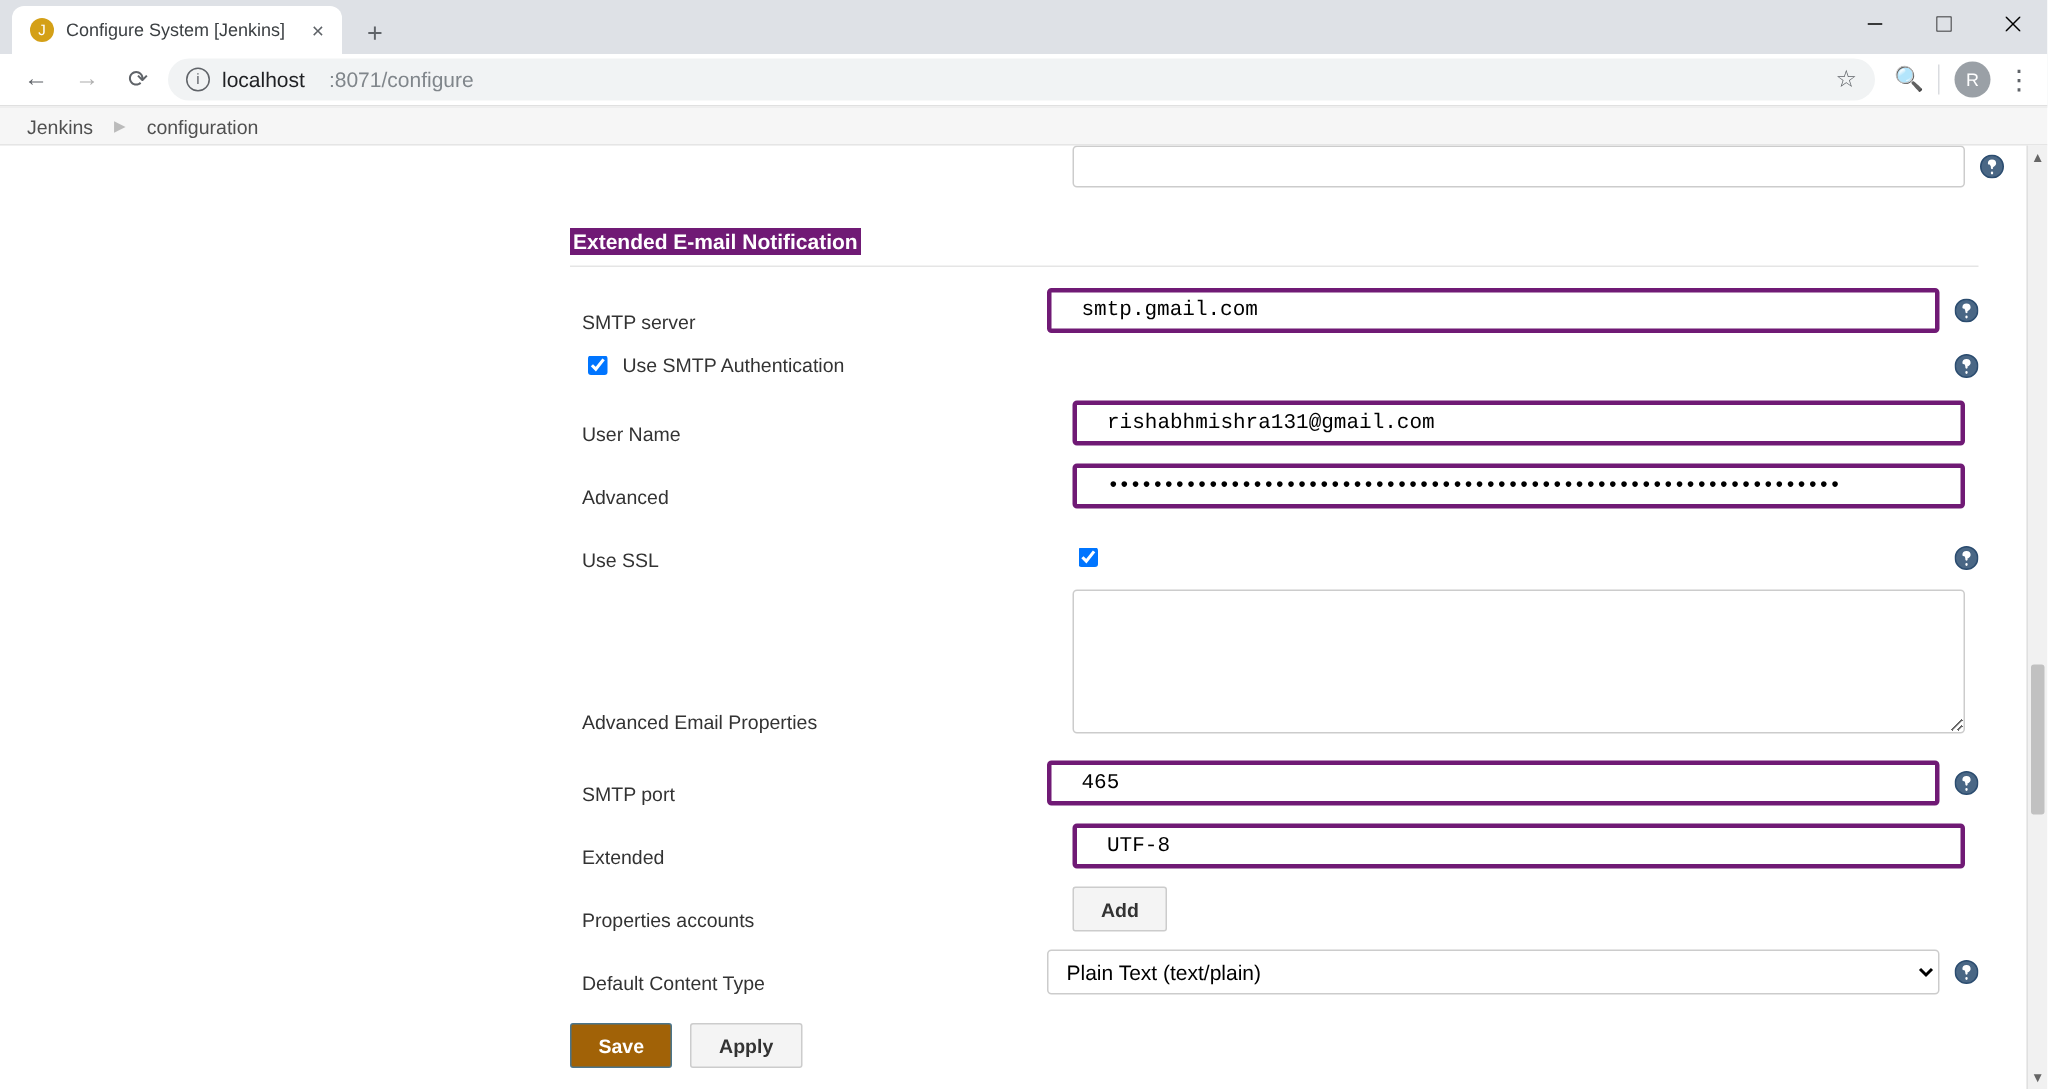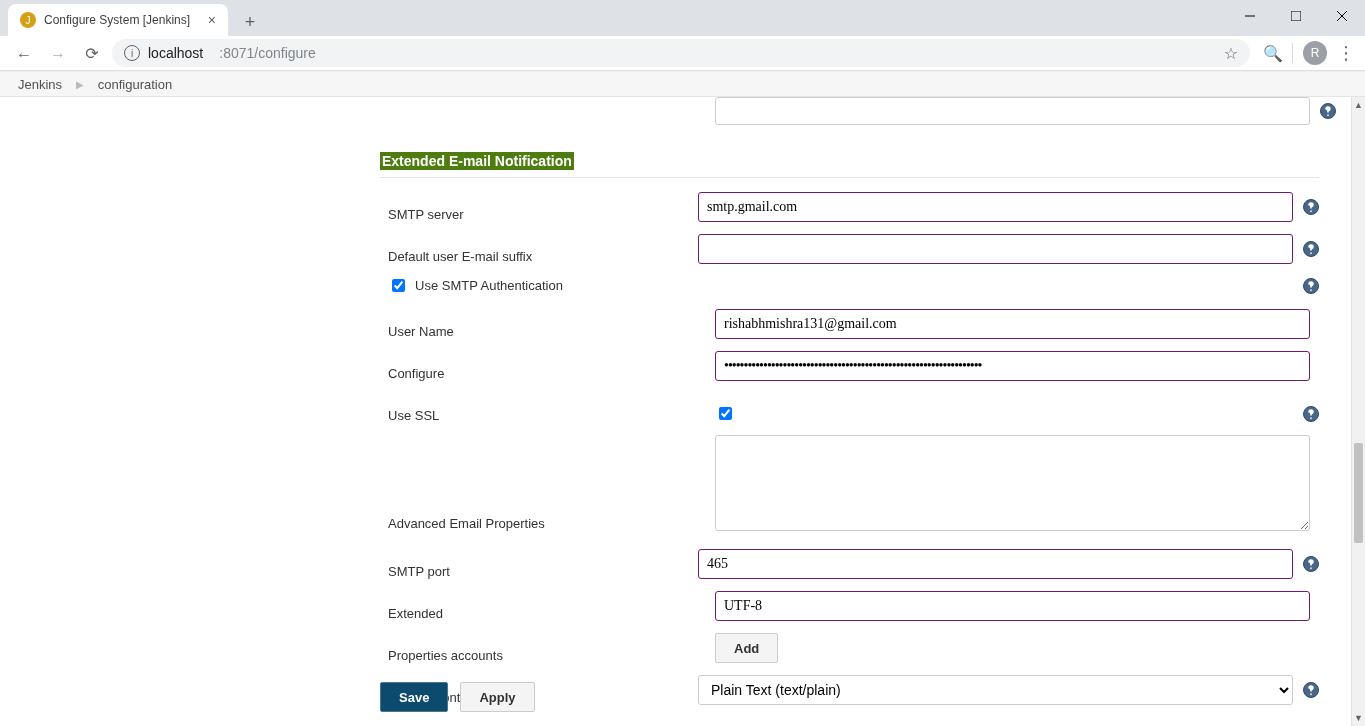--- a/index.html
+++ b/index.html
@@ -41,36 +41,36 @@
   .content-wrap { position:absolute; top:26px; bottom:0; left:0; right:14px; overflow-y:hidden; }
   .section { margin-left:380px; margin-right:32px; }
   .partial-row { display:flex; align-items:center; }
   .partial-row .cell-input { margin-left:335px; flex:1;}
   .partial-input { width:595px; height:28px; border:1px solid #ccc; border-radius:3px; }
   .help-icon { width:16px;height:16px;flex-shrink:0; margin-left:10px; display:inline-flex;align-items:center;justify-content:center; cursor:pointer;}
   .help-icon svg circle { fill:#4A6785; stroke:#2b4c6f;}
   .help-icon-white svg path { fill:#fff;}
 
   .section-title { font-weight:bold; font-size:14px; margin:28px 0 8px 0; }
-  .section-title span.hl { background:#4d7c0f; color:#fff; padding:1px 2px; }
+  .section-title span.hl { background:#701a75; color:#fff; padding:1px 2px; }
   .section-divider { border:none; border-top:1px solid #e5e5e5; margin:0 0 14px 0;}
 
   .form-row { display:flex; align-items:flex-end; margin-bottom:12px; min-height:30px;}
   .form-row .label { width:335px; padding-top:6px; font-size:13px; color:#333; padding-left:8px;}
   .form-row .control { flex:1; display:flex; align-items:center;}
-  .form-row input[type=text], .form-row input[type=password] { width:595px; height:30px; border:1px solid #701a75; border-radius:3px; padding:0 8px; font-size:14px; font-family:Liberation Serif, serif;}
+  .form-row input[type=text], .form-row input[type=password] { width:595px; height:30px; border:3px solid #701a75; border-radius:3px; padding:0 20px; font-size:14px; font-family:Liberation Mono, monospace;}
   .form-row textarea { width:595px; height:96px; border:1px solid #ccc; border-radius:3px; padding:6px 8px; font-size:14px; font-family:inherit; resize:both;}
   .form-row select { width:595px; height:30px; border:1px solid #ccc; border-radius:3px; padding:0 8px; font-size:14px; background:#fff;}
 
   .checkbox-row { display:flex; align-items:center; margin-bottom:14px; padding-left:8px;}
   .checkbox-row input { margin-right:10px; }
   .checkbox-row .spacer { flex:1; }
 
   .btn { display:inline-flex; align-items:center; justify-content:center; height:30px; padding:0 18px; font-size:13px; border:1px solid #ccc; background:#f4f4f4; color:#333; cursor:pointer; border-radius:2px; font-weight:bold;}
-  .btn-primary { background:#0c4a6e; color:#fff; border-color:#4B758B; font-weight:bold;}
+  .btn-primary { background:#a16207; color:#fff; border-color:#4B758B; font-weight:bold;}
 
   .bottom-bar { position:fixed; left:380px; bottom:14px; display:flex; gap:12px;}
   .bottom-bar .btn { min-width:66px;}
 
   
   .scrollbar-v { position:absolute; right:0; top:26px; bottom:0; width:14px; background:#f1f1f1; border-left:1px solid #e0e0e0; display:flex; flex-direction:column; align-items:center;}
   .scrollbar-v .arrow { height:16px; width:100%; display:flex;align-items:center;justify-content:center;font-size:9px;color:#666;cursor:pointer;}
   .scrollbar-v .track { flex:1; width:100%; position:relative;}
   .scrollbar-v .thumb { position:absolute; left:2px; right:2px; top:330px; height:100px; background:#c1c1c1; border-radius:2px;}
 </style>
@@ -158,32 +158,20 @@
           <input type="text" value="smtp.gmail.com" style="">
           <span class="help-icon help-icon-white">
               <svg width="16" height="16">
                 <circle cx="8" cy="8" r="7.5"></circle>
                 <path d="M6 6 q0 -2 2 -2 q2 0 2 2 q0 1 -2 2 v1 M8 12 v0.5" stroke="#fff" stroke-width="1.5" fill="none" stroke-linecap="round"></path>
               </svg>
             </span>
         </div>
       </div>
 
-      <div class="form-row">
-        <div class="label">Default user E-mail suffix</div>
-        <div class="control">
-          <input type="text" value="" style="">
-          <span class="help-icon help-icon-white">
-              <svg width="16" height="16">
-                <circle cx="8" cy="8" r="7.5"></circle>
-                <path d="M6 6 q0 -2 2 -2 q2 0 2 2 q0 1 -2 2 v1 M8 12 v0.5" stroke="#fff" stroke-width="1.5" fill="none" stroke-linecap="round"></path>
-              </svg>
-            </span>
-        </div>
-      </div>
 
       <div class="checkbox-row">
         <input type="checkbox" checked="" style="">
         <span>Use SMTP Authentication</span>
         <span class="spacer"></span>
         <span class="help-icon help-icon-white" style="margin-right:0;">
             <svg width="16" height="16">
               <circle cx="8" cy="8" r="7.5"></circle>
               <path d="M6 6 q0 -2 2 -2 q2 0 2 2 q0 1 -2 2 v1 M8 12 v0.5" stroke="#fff" stroke-width="1.5" fill="none" stroke-linecap="round"></path>
             </svg>
@@ -191,21 +179,21 @@
       </div>
 
       <div class="form-row">
         <div class="label">User Name</div>
         <div class="control">
           <input type="text" value="rishabhmishra131@gmail.com" style="">
         </div>
       </div>
 
       <div class="form-row">
-        <div class="label">Configure</div>
+        <div class="label">Advanced</div>
         <div class="control">
           <input type="text" style="letter-spacing: -1px;" value="••••••••••••••••••••••••••••••••••••••••••••••••••••••••••••••••••">
         </div>
       </div>
 
       <div class="form-row">
         <div class="label">Use SSL</div>
         <div class="control">
           <input type="checkbox" checked="" style="">
           <span style="flex:1"></span>

